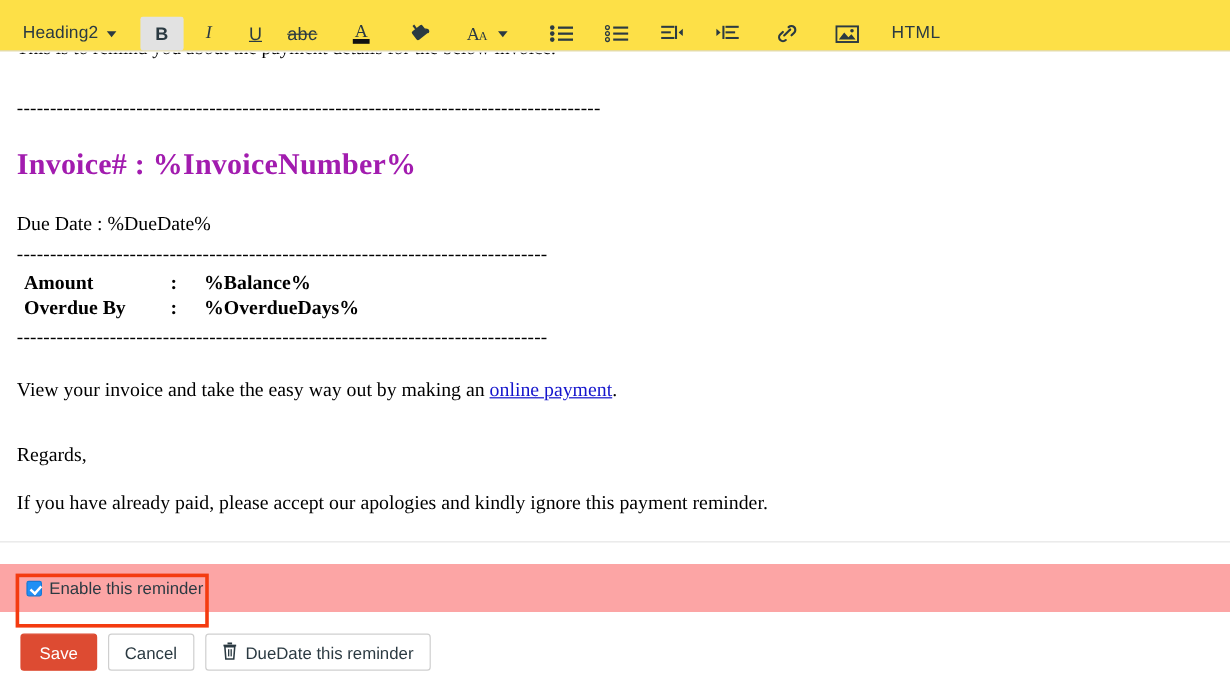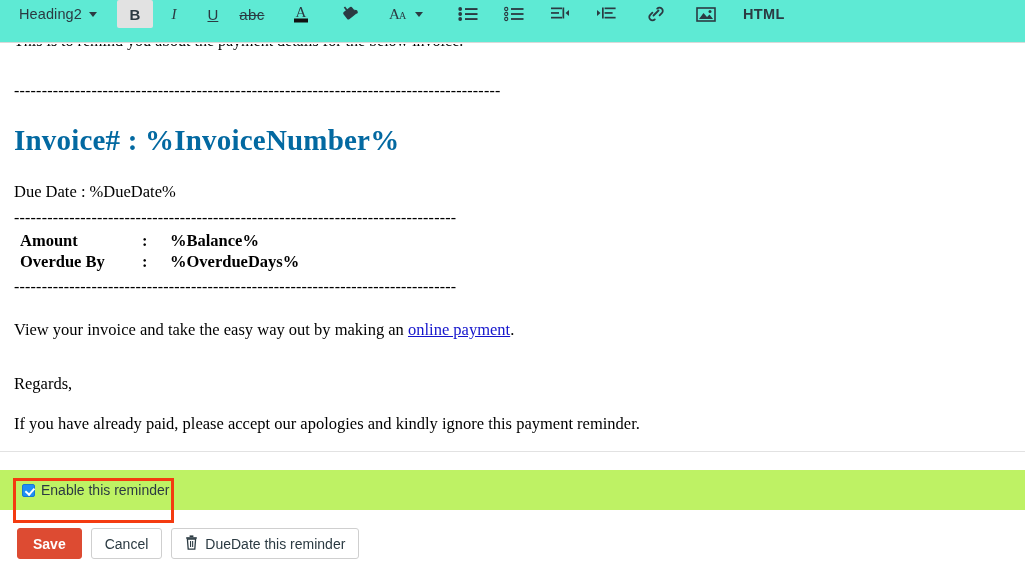--- a/index.html
+++ b/index.html
@@ -16,23 +16,23 @@
     position: relative;
   }
 
   
   .toolbar {
     position: relative;
     height: 43px;
     box-sizing: border-box;
     border-bottom: 1px solid #d9d9d9;
     display: flex;
-    align-items: flex-start;
+    align-items: flex-end;
     padding: 0 24px 0 12px;
-    background: #5eead4;
+    background: #fde047;
   }
   .tool {
     display: flex;
     align-items: center;
     justify-content: center;
     height: 28px;
     min-width: 26px;
     padding: 0 5px;
     margin-right: 3px;
     cursor: default;
@@ -56,21 +56,21 @@
     border-left: 4.5px solid transparent;
     border-right: 4.5px solid transparent;
     border-top: 5px solid #2b3a42;
     vertical-align: middle;
   }
   .sep-gap { width: 10px; }
   .btn-bold   { font-weight: bold; font-size: 15px; font-family: "Liberation Sans", sans-serif; }
   .btn-italic { font-style: italic; font-size: 15px; font-family: "Liberation Serif", serif; }
   .btn-under  { text-decoration: underline; font-size: 15px; }
   .btn-strike { text-decoration: line-through; font-size: 15px; letter-spacing:.3px;}
-  .html-label { font-size: 14.5px; color: #2b3a42; font-weight: 700; letter-spacing:.4px;}
+  .html-label { font-size: 14.5px; color: #2b3a42; font-weight: 400; letter-spacing:.4px;}
 
   .ph-wrap {
     position: absolute;
     right: 8px;
     top: 6px;
   }
   .ph-button {
     border: 1px solid #cccccc;
     background: #ffffff;
     border-radius: 3px;
@@ -117,23 +117,23 @@
     font-size: 16px;
     letter-spacing: 0.2px;
     color: #000;
     white-space: nowrap;
     overflow: hidden;
     margin: 0;
   }
   .inv-heading {
     font-family: "Liberation Serif", serif;
     font-weight: bold;
-    font-size: 29px;
+    font-size: 25px;
     margin: 0;
-    color: #0369a1;
+    color: #a21caf;
     letter-spacing: .2px;
   }
   .line {
     font-family: "Liberation Serif", serif;
     font-size: 16.5px;
     margin: 0;
     color: #000;
   }
   .kv-table { border-collapse: collapse; font-family: "Liberation Serif", serif; }
   .kv-table td {
@@ -148,21 +148,21 @@
   a.inline-link { color: #1414cc; text-decoration: underline; }
 
   
   .divider-row {
     border-top: 1px solid #e2e2e2;
     height: 18px;
     background: #ffffff;
   }
   .enable-bar {
     position: relative;
-    background: #bef264;
+    background: #fca5a5;
     height: 40px;
     display: flex;
     align-items: center;
     padding-left: 22px;
     box-sizing: border-box;
   }
   .chk {
     width: 13px;
     height: 13px;
     border-radius: 2px;
@@ -207,21 +207,21 @@
     font-size: 14px;
     font-family: "Liberation Sans", sans-serif;
     padding: 0 13px;
     margin-right: 9px;
     white-space: nowrap;
   }
   .btn-save {
     background: #dd4b32;
     color: #ffffff;
     border: 1px solid #dd4b32;
-    font-weight: bold;
+    font-weight: normal;
     padding: 0 15px;
   }
   .btn-default {
     background: #ffffff;
     color: #2b3a42;
     border: 1px solid #cfcfcf;
     justify-content: center;
   }
   .trash {
     display: inline-block;

